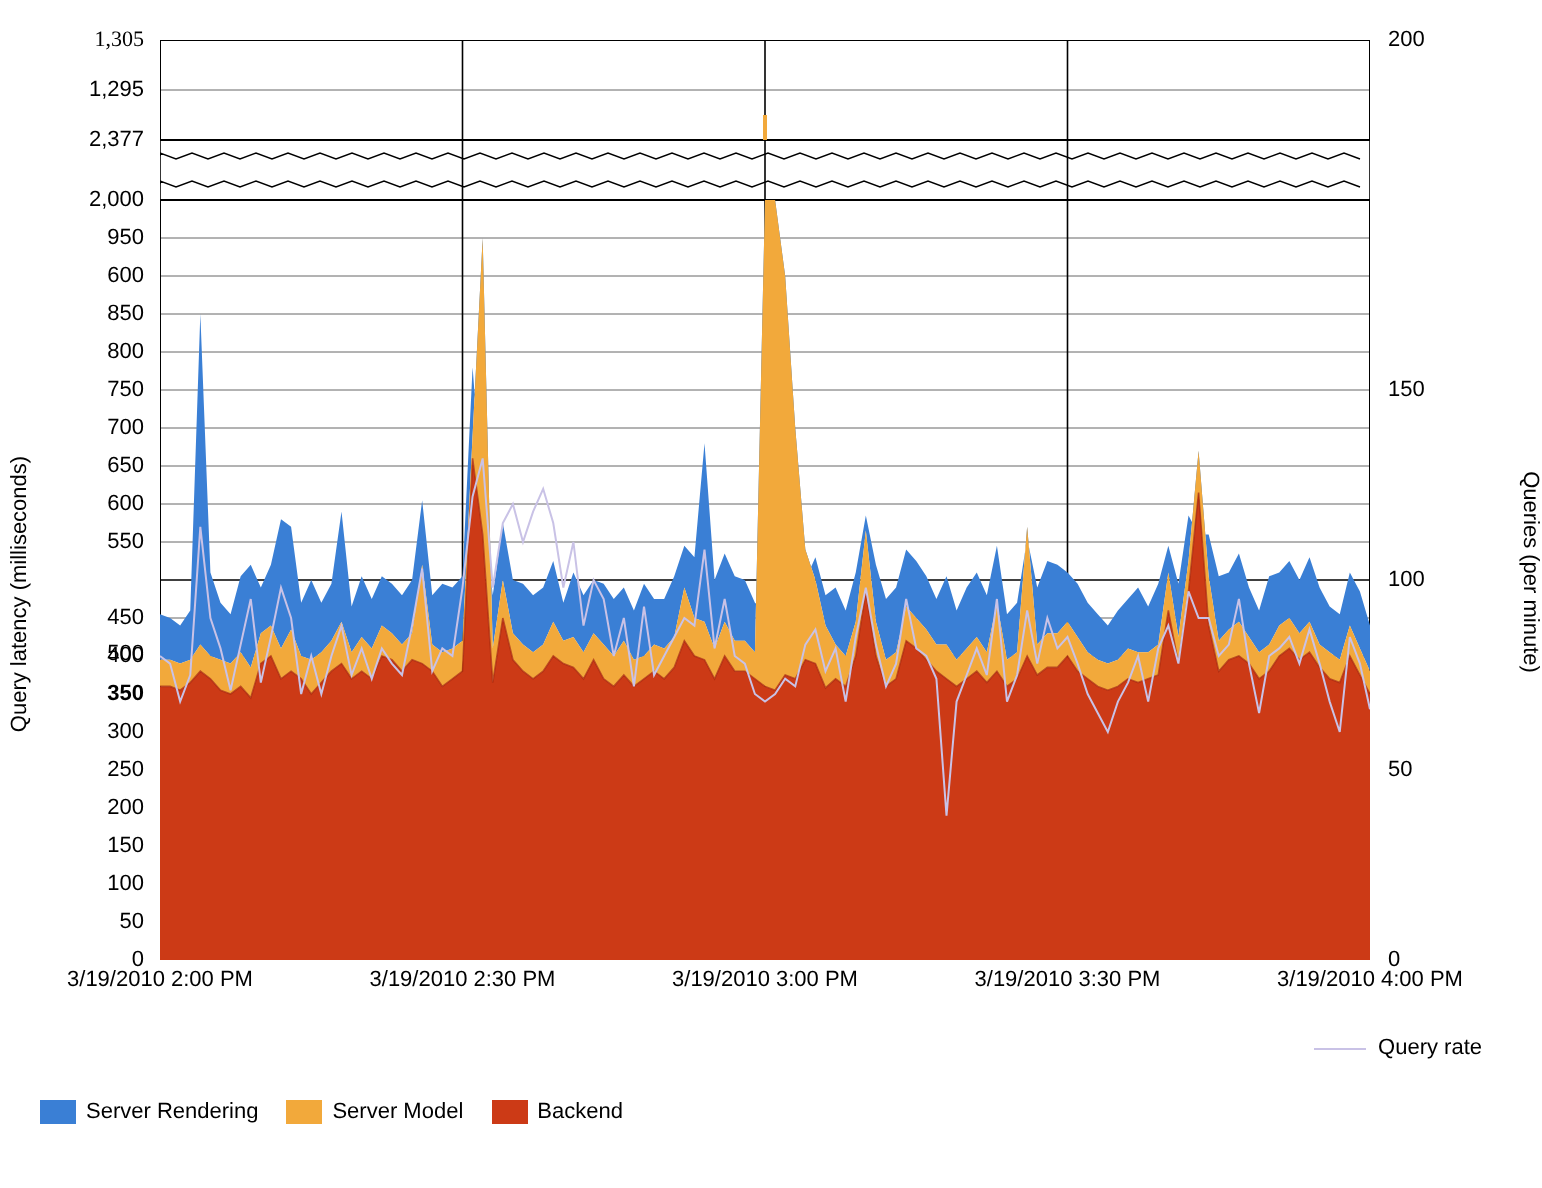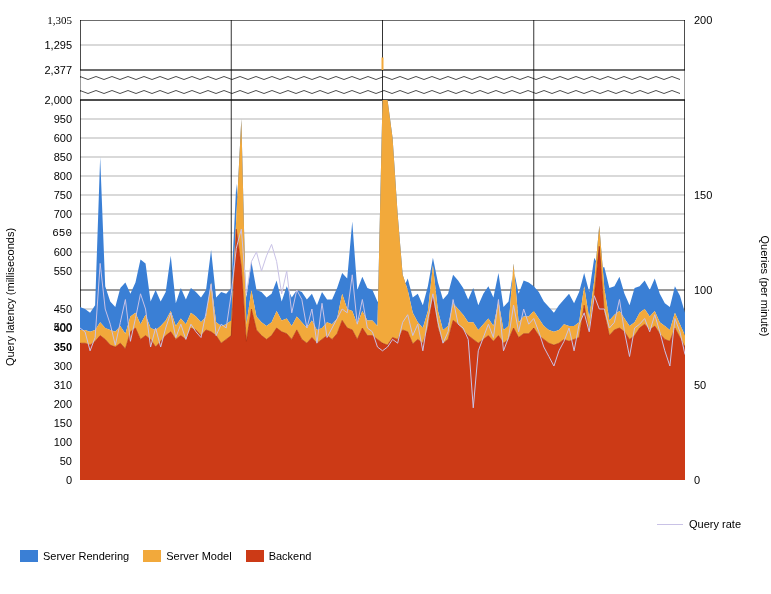--- a/index.html
+++ b/index.html
@@ -27,46 +27,53 @@
 
   <div class="axis-label-left">Query latency (milliseconds)</div>
   <div class="axis-label-right">Queries (per minute)</div>
 
   <div class="ticks-left" id="ticks-left">
       <div style="top: 460px;">0</div>
       <div style="top: 441px;">50</div>
       <div style="top: 422px;">100</div>
       <div style="top: 403px;">150</div>
       <div style="top: 384px;">200</div>
-      <div style="top: 365px;">310</div>
+      <div style="top: 365px;">250</div>
       <div style="top: 346px;">300</div>
       <div style="top: 327px; font-weight: bold;">350</div>
       <div style="top: 308px;">400</div>
       <div style="top: 289px;">450</div>
       <div style="top: 270px; margin-top: 37px;">500</div>
       <div style="top: 251px;">550</div>
       <div style="top: 232px;">600</div>
-      <div style="top: 213px; font-family: Liberation Mono, monospace;">650</div>
+      <div style="top: 213px;">650</div>
       <div style="top: 194px;">700</div>
       <div style="top: 175px;">750</div>
       <div style="top: 156px;">800</div>
       <div style="top: 137px;">850</div>
       <div style="top: 118px;">600</div>
       <div style="top: 99px;">950</div>
       <div style="top: 80px;">2,000</div>
       <div style="top: 50px;">2,377</div>
       <div style="top: 25px;">1,295</div>
       <div style="top: 0px; font-family: Liberation Serif, serif;">1,305</div>
     </div>
   <div class="ticks-right" id="ticks-right">
       <div style="top: 460px;">0</div>
       <div style="top: 365px;">50</div>
       <div style="top: 270px;">100</div>
       <div style="top: 175px;">150</div>
       <div style="top: 0px;">200</div>
+    </div>
+  <div class="ticks-x" id="ticks-x">
+      <div style="left: 0px;">3/19/2010 2:00 PM</div>
+      <div style="left: 151.25px;">3/19/2010 2:30 PM</div>
+      <div style="left: 302.5px;">3/19/2010 3:00 PM</div>
+      <div style="left: 453.75px;">3/19/2010 3:30 PM</div>
+      <div style="left: 605px;">3/19/2010 4:00 PM</div>
     </div>
 
   <div class="plot">
     <svg id="plot-svg" width="605" height="460">
         <line x1="0" x2="605" y1="460" y2="460" stroke="#000" stroke-width="0.8" opacity="1"></line>
         <line x1="0" x2="605" y1="441" y2="441" stroke="#000" stroke-width="0.5" opacity="0.6"></line>
         <line x1="0" x2="605" y1="422" y2="422" stroke="#000" stroke-width="0.5" opacity="0.6"></line>
         <line x1="0" x2="605" y1="403" y2="403" stroke="#000" stroke-width="0.5" opacity="0.6"></line>
         <line x1="0" x2="605" y1="384" y2="384" stroke="#000" stroke-width="0.5" opacity="0.6"></line>
         <line x1="0" x2="605" y1="365" y2="365" stroke="#000" stroke-width="0.5" opacity="0.6"></line>

